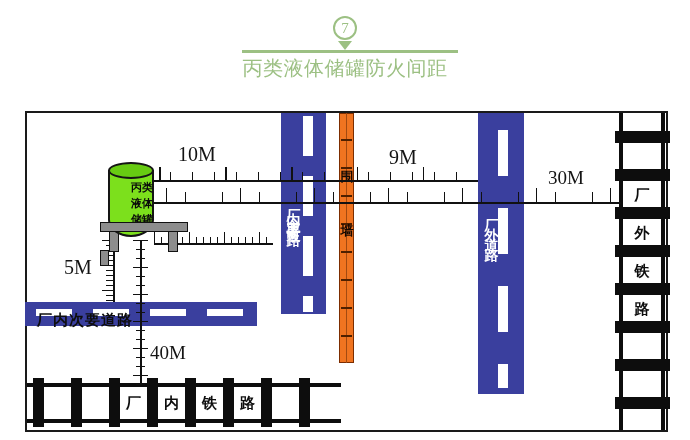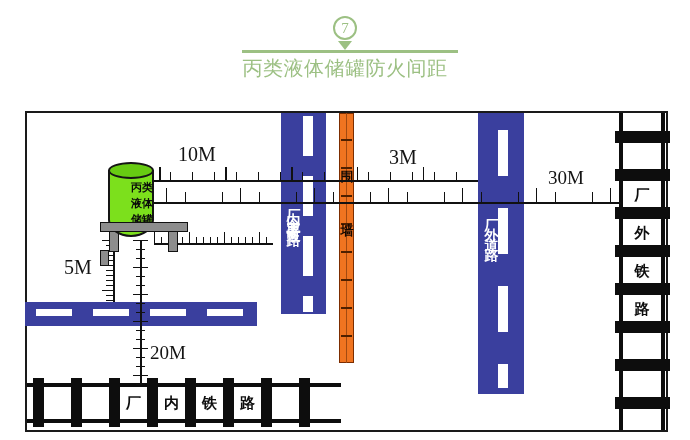--- a/index.html
+++ b/index.html
@@ -129,20 +129,21 @@
   <div class="road road-main"></div>
   <div class="dash-v road-main-dashes"></div>
   <div class="vtext road-main-label">厂内主要道路</div>
 
   <div class="road road-outer"></div>
   <div class="dash-v road-outer-dashes"></div>
   <div class="vtext road-outer-label">厂外道路</div>
 
   <div class="road road-secondary"></div>
   <div class="road-secondary-dashes"></div>
+  <div class="road-secondary-label">厂内次要道路</div>
 
   <div class="wall"></div>
   <div class="wall-mid"></div>
   <div class="wall-ticks"></div>
   <div class="wall-char wall-char-1">围</div>
   <div class="wall-char wall-char-2">墙</div>
 
   <div class="rail-h rail-h-top"></div>
   <div class="rail-h rail-h-bot"></div>
   <div class="sleepers-inner"></div>
@@ -165,24 +166,24 @@
   <div class="ticks-up ticksB"></div>
   <div class="hline lineC"></div>
   <div class="ticks-up ticksC"></div>
   <div class="vline ruler5-line"></div>
   <div class="ticks5"></div>
   <div class="vline ruler20-line"></div>
   <div class="ticks20a"></div>
   <div class="ticks20b"></div>
 
   <div class="dim d10">10M</div>
-  <div class="dim d15">3M</div>
+  <div class="dim d15">9M</div>
   <div class="dim d30">30M</div>
   <div class="dim d5">5M</div>
-  <div class="dim d20">20M</div>
+  <div class="dim d20">40M</div>
 
   <div class="tank-body"></div>
   <div class="tank-top"></div>
   <div class="tank-label">
     <span>丙类</span>
     <span>液体</span>
     <span>储罐</span>
   </div>
   <div class="support-beam"></div>
   <div class="post-l"></div>

